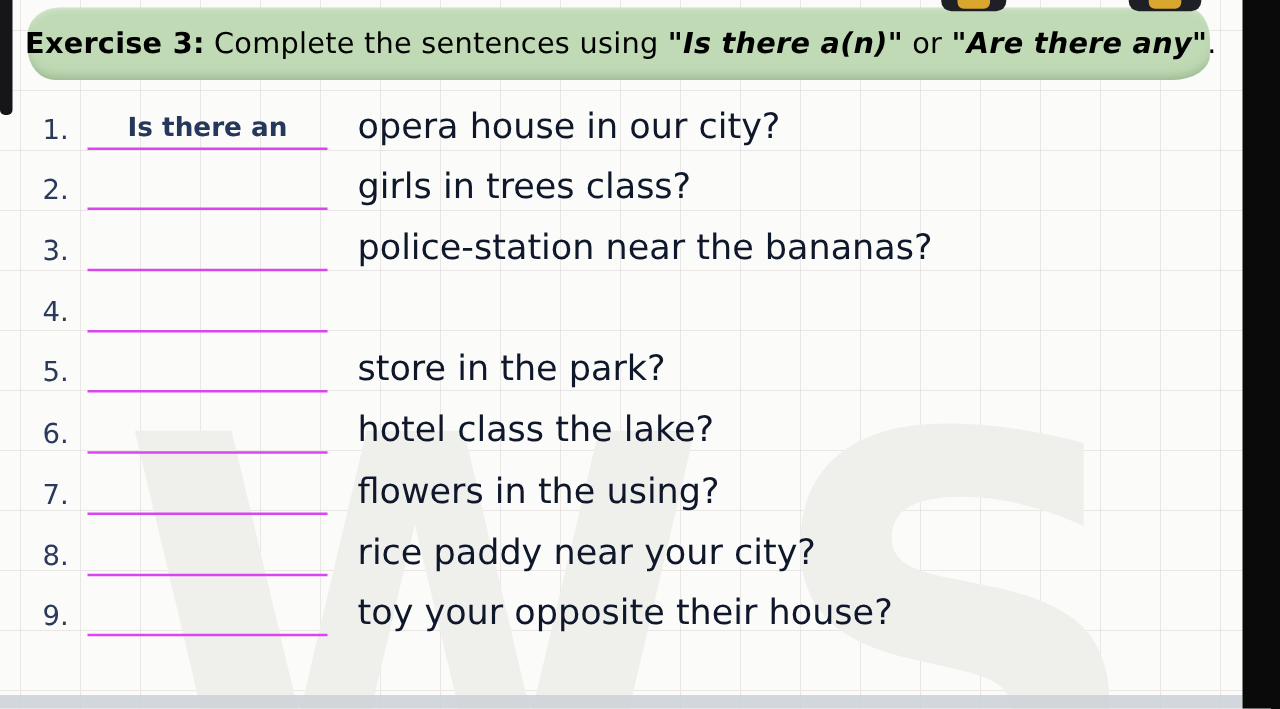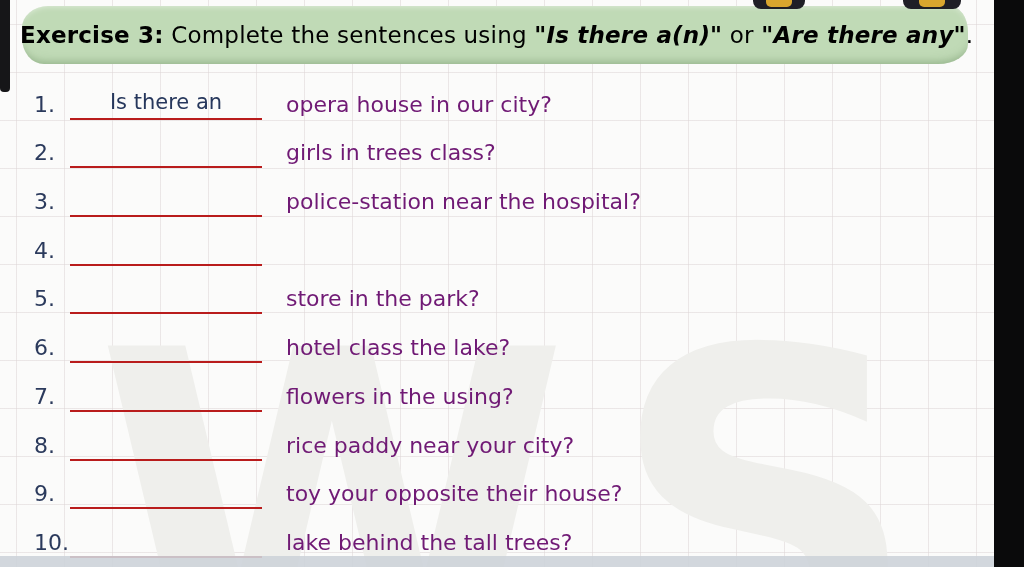--- a/index.html
+++ b/index.html
@@ -44,26 +44,26 @@
   .row{
     height:48.7px;display:flex;align-items:flex-end;
     padding-bottom:5px;box-sizing:border-box;
   }
   .num{
     min-width:36px;flex-shrink:0;
     font-size:22px;color:#2b3a5c;padding-bottom:3px;
   }
   .blank{
     width:192px;flex-shrink:0;height:32px;margin-right:24px;
-    border-bottom:2px solid #b91c1c;
+    border-bottom:2px solid #d946ef;
     display:flex;align-items:center;justify-content:center;
-    font-size:21px;font-weight:400;color:#26375c;
+    font-size:21px;font-weight:700;color:#26375c;
   }
   .sentence{
-    font-size:22px;color:#701a75;padding-bottom:3px;white-space:nowrap;
+    font-size:28px;color:#0f172a;padding-bottom:3px;white-space:nowrap;
   }
   
   .edge-left{
     position:absolute;left:0;top:0;width:10px;height:92px;
     background:#161618;border-radius:0 0 4px 4px;
   }
   .edge-right{
     position:absolute;right:0;top:0;width:30px;height:567px;
     background:#0a0a0b;
   }
@@ -102,21 +102,21 @@
     <span class="sentence">opera house in our city?</span>
   </div>
   <div class="row">
     <span class="num">2.</span>
     <span class="blank"></span>
     <span class="sentence">girls in trees class?</span>
   </div>
   <div class="row">
     <span class="num">3.</span>
     <span class="blank"></span>
-    <span class="sentence">police-station near the hospital?</span>
+    <span class="sentence">police-station near the bananas?</span>
   </div>
   <div class="row">
     <span class="num">4.</span>
     <span class="blank"></span>
   </div>
   <div class="row">
     <span class="num">5.</span>
     <span class="blank"></span>
     <span class="sentence">store in the park?</span>
   </div>
@@ -133,25 +133,20 @@
   <div class="row">
     <span class="num">8.</span>
     <span class="blank"></span>
     <span class="sentence">rice paddy near your city?</span>
   </div>
   <div class="row">
     <span class="num">9.</span>
     <span class="blank"></span>
     <span class="sentence">toy your opposite their house?</span>
   </div>
-  <div class="row">
-    <span class="num">10.</span>
-    <span class="blank"></span>
-    <span class="sentence">lake behind the tall trees?</span>
-  </div>
 </div>
 
 <div class="pen-tip pen-tip-1">
     <div class="tip-core"></div>
   </div>
 <div class="pen-tip pen-tip-2">
     <div class="tip-core"></div>
   </div>
 
 <div class="edge-left"></div>

